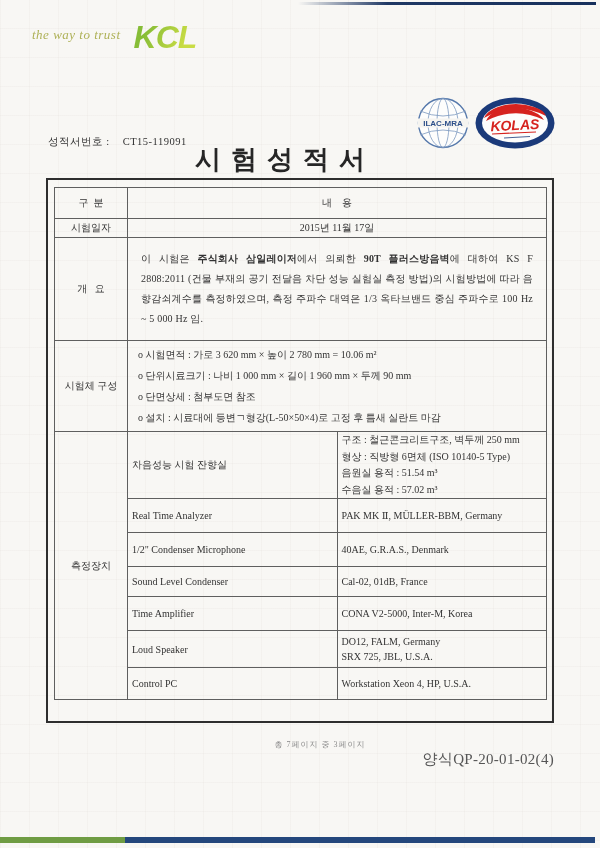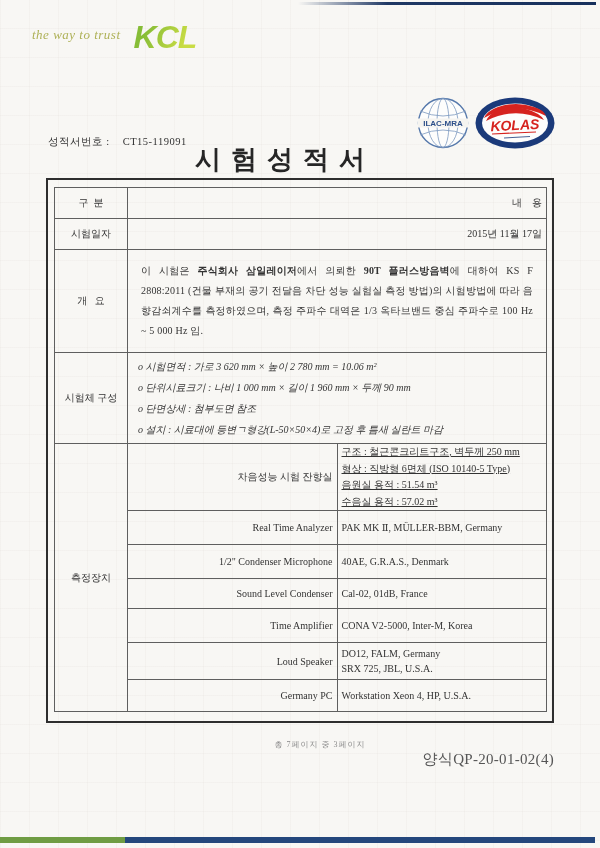--- a/index.html
+++ b/index.html
@@ -26,38 +26,38 @@
     font-family:"Liberation Sans","DejaVu Sans",sans-serif;
     font-size:26px;font-weight:600;letter-spacing:10px;color:#262626;margin-top:48px;}
   .report-no{position:absolute;left:48px;top:135px;font-size:10.5px;letter-spacing:.5px;color:#333;}
   .report-no .rn-val{margin-left:10px;}
   .logos{position:absolute;top:96px;right:44px;display:flex;align-items:center;gap:5px;}
   .frame{position:absolute;left:46px;top:178px;width:508px;height:545px;
     border:2px solid #2e2e2e;box-sizing:border-box;background:transparent;}
   table.report{border-collapse:collapse;margin:7px 5px 1px 6px;width:493px;table-layout:fixed;}
   table.report td{border:1px solid #5f5f5f;font-size:10px;color:#333;padding:0 4px;vertical-align:middle;}
   td.c1{width:64px;text-align:center;}
-  td.cname{width:158px;text-align:right;}
+  td.cname{width:158px;text-align:left;}
   td.cdesc{text-align:left;padding-left:14px;}
-  td.ccontent{text-align:right;}
+  td.ccontent{text-align:center;}
   .ws-pre{white-space:pre;}
   .h-header{height:31px;}
-  .h-date{height:31px;}
+  .h-date{height:19px;}
   .h-overview{height:103px;}
   .h-specimen{height:91px;}
   .h-room{height:66px;}
   .h-dev{height:34px;}
   .h-dev-s{height:30px;}
   .h-dev-2l{height:37px;}
   .h-dev-last{height:32px;}
   .overview-cell{padding:8px 13px !important;line-height:20px;text-align:justify;letter-spacing:.2px;}
   .overview-cell b{font-weight:700;}
-  .specimen-cell{padding:2px 10px !important;font-style:italic;}
+  .specimen-cell{padding:2px 10px !important;}
   .specimen-cell .li{line-height:21px;white-space:nowrap;}
-  .room-desc .li{line-height:16.5px;white-space:nowrap;text-decoration:underline;}
+  .room-desc .li{line-height:16.5px;white-space:nowrap;}
   .dev2 .li{line-height:15px;white-space:nowrap;}
   .footer-page{position:absolute;top:739px;left:0;width:100%;text-align:center;
     font-size:8px;color:#8a8a8a;letter-spacing:1px;padding-left:20px;}
   .footer-form{position:absolute;top:750px;right:46px;font-size:15px;color:#555;letter-spacing:.3px;}
   .bottom-bar{position:absolute;bottom:5px;left:0;right:5px;height:6px;display:flex;}
   .bottom-bar .seg-green{width:125px;background:#6f9c43;}
   .bottom-bar .seg-navy{flex:1;background:#24477c;}
 </style>
 </head>
 <body>
@@ -154,21 +154,21 @@
         <td class="cdesc">CONA V2-5000, Inter-M, Korea</td>
       </tr>
       <tr class="h-dev-2l">
         <td class="cname">Loud Speaker</td>
         <td class="cdesc dev2">
           <div class="li">DO12, FALM, Germany</div>
           <div class="li">SRX 725, JBL, U.S.A.</div>
         </td>
       </tr>
       <tr class="h-dev-last">
-        <td class="cname">Germany PC</td>
+        <td class="cname">Control PC</td>
         <td class="cdesc">Workstation Xeon 4, HP, U.S.A.</td>
       </tr>
     </tbody>
       </table>
   </div>
 
   <div class="footer-page">총 7페이지 중 3페이지</div>
   <div class="footer-form">양식QP-20-01-02(4)</div>
 
   <div class="bottom-bar">

